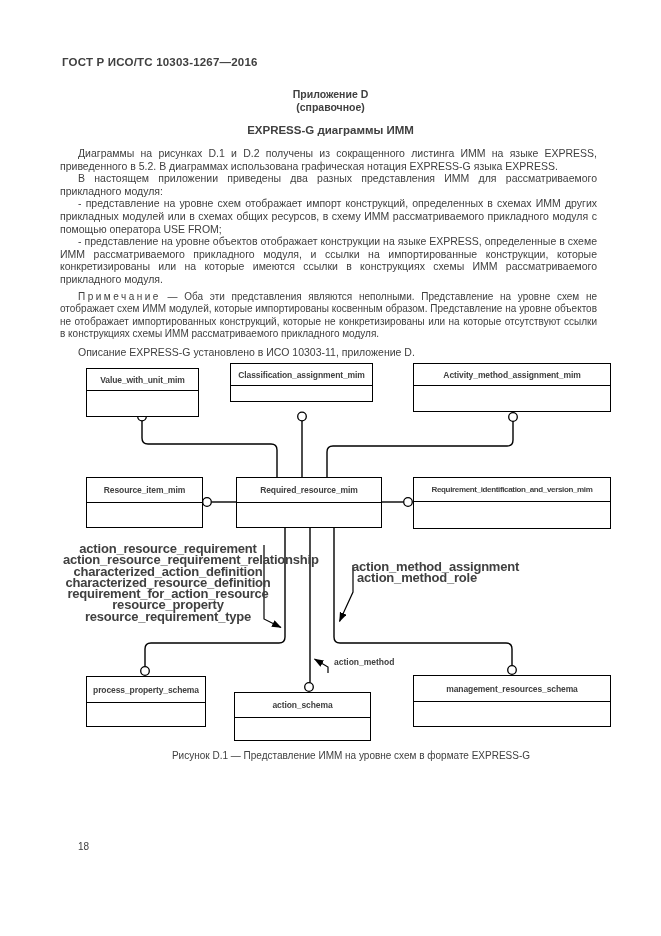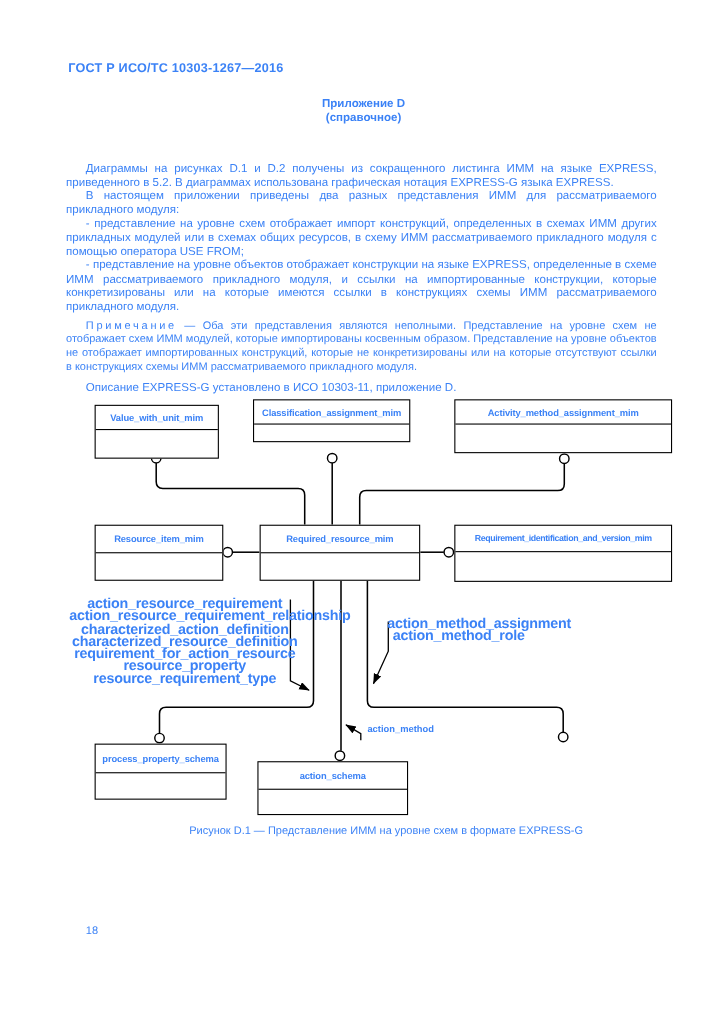--- a/index.html
+++ b/index.html
@@ -1,21 +1,21 @@
 <!DOCTYPE html>
 <html><head>
 <meta charset="utf-8">
 <style>
   html,body{margin:0;padding:0;background:#e8e8e8;}
   .page{
     position:relative;
     width:661px;height:936px;
     background:#ffffff;
     font-family:"Liberation Sans", sans-serif;
-    color:#3b82f6;
+    color:#404040;
     overflow:hidden;
   }
   .doc-header{
     position:absolute;left:62px;top:56px;
     font-size:11.5px;font-weight:bold;letter-spacing:.2px;
   }
   .titles{
     position:absolute;left:62px;top:88px;width:537px;
     text-align:center;font-weight:bold;
   }
@@ -67,20 +67,21 @@
 </head>
 <body>
 
 <div class="page">
 
   <div class="doc-header">ГОСТ Р ИСО/ТС 10303-1267—2016</div>
 
   <div class="titles">
     <div class="t-line">Приложение D</div>
     <div class="t-line">(справочное)</div>
+    <div class="t-heading">EXPRESS-G диаграммы ИММ</div>
   </div>
 
   <div class="bodytext">
     <p>Диаграммы на рисунках D.1 и D.2 получены из сокращенного листинга ИММ на языке EXPRESS, приведенного в 5.2. В диаграммах использована графическая нотация EXPRESS-G языка EXPRESS.</p>
     <p>В настоящем приложении приведены два разных представления ИММ для рассматриваемого прикладного модуля:</p>
     <p>- представление на уровне схем отображает импорт конструкций, определенных в схемах ИММ других прикладных модулей или в схемах общих ресурсов, в схему ИММ рассматриваемого прикладного модуля с помощью оператора USE FROM;</p>
     <p>- представление на уровне объектов отображает конструкции на языке EXPRESS, определенные в схеме ИММ рассматриваемого прикладного модуля, и ссылки на импортированные конструкции, которые конкретизированы или на которые имеются ссылки в конструкциях схемы ИММ рассматриваемого прикладного модуля.</p>
     <p class="note"><span class="note-label">Примечание</span> <span>— Оба эти представления являются неполными. Представление на уровне схем не отображает схем ИММ модулей, которые импортированы косвенным образом. Представление на уровне объектов не отображает импортированных конструкций, которые не конкретизированы или на которые отсутствуют ссылки в конструкциях схемы ИММ рассматриваемого прикладного модуля.</span></p>
     <p>Описание EXPRESS-G установлено в ИСО 10303-11, приложение D.</p>
   </div>
@@ -147,20 +148,24 @@
     </div>
 
     <div class="ebox" style="left:86px;top:321px;width:120px;height:51px">
       <div class="ebox-title" style="height:26px">process_property_schema</div>
       <div class="ebox-body"></div>
     </div>
     <div class="ebox" style="left:234px;top:337px;width:137px;height:49px">
       <div class="ebox-title" style="height:25px">action_schema</div>
       <div class="ebox-body"></div>
     </div>
+    <div class="ebox" style="left:413px;top:320px;width:198px;height:52px">
+      <div class="ebox-title" style="height:26px">management_resources_schema</div>
+      <div class="ebox-body"></div>
+    </div>
 
     <div class="attr-block" style="left:63px;top:188px;width:210px">
       <div>action_resource_requirement</div>
       <div>action_resource_requirement_relationship</div>
       <div>characterized_action_definition</div>
       <div>characterized_resource_definition</div>
       <div>requirement_for_action_resource</div>
       <div>resource_property</div>
       <div>resource_requirement_type</div>
     </div>

